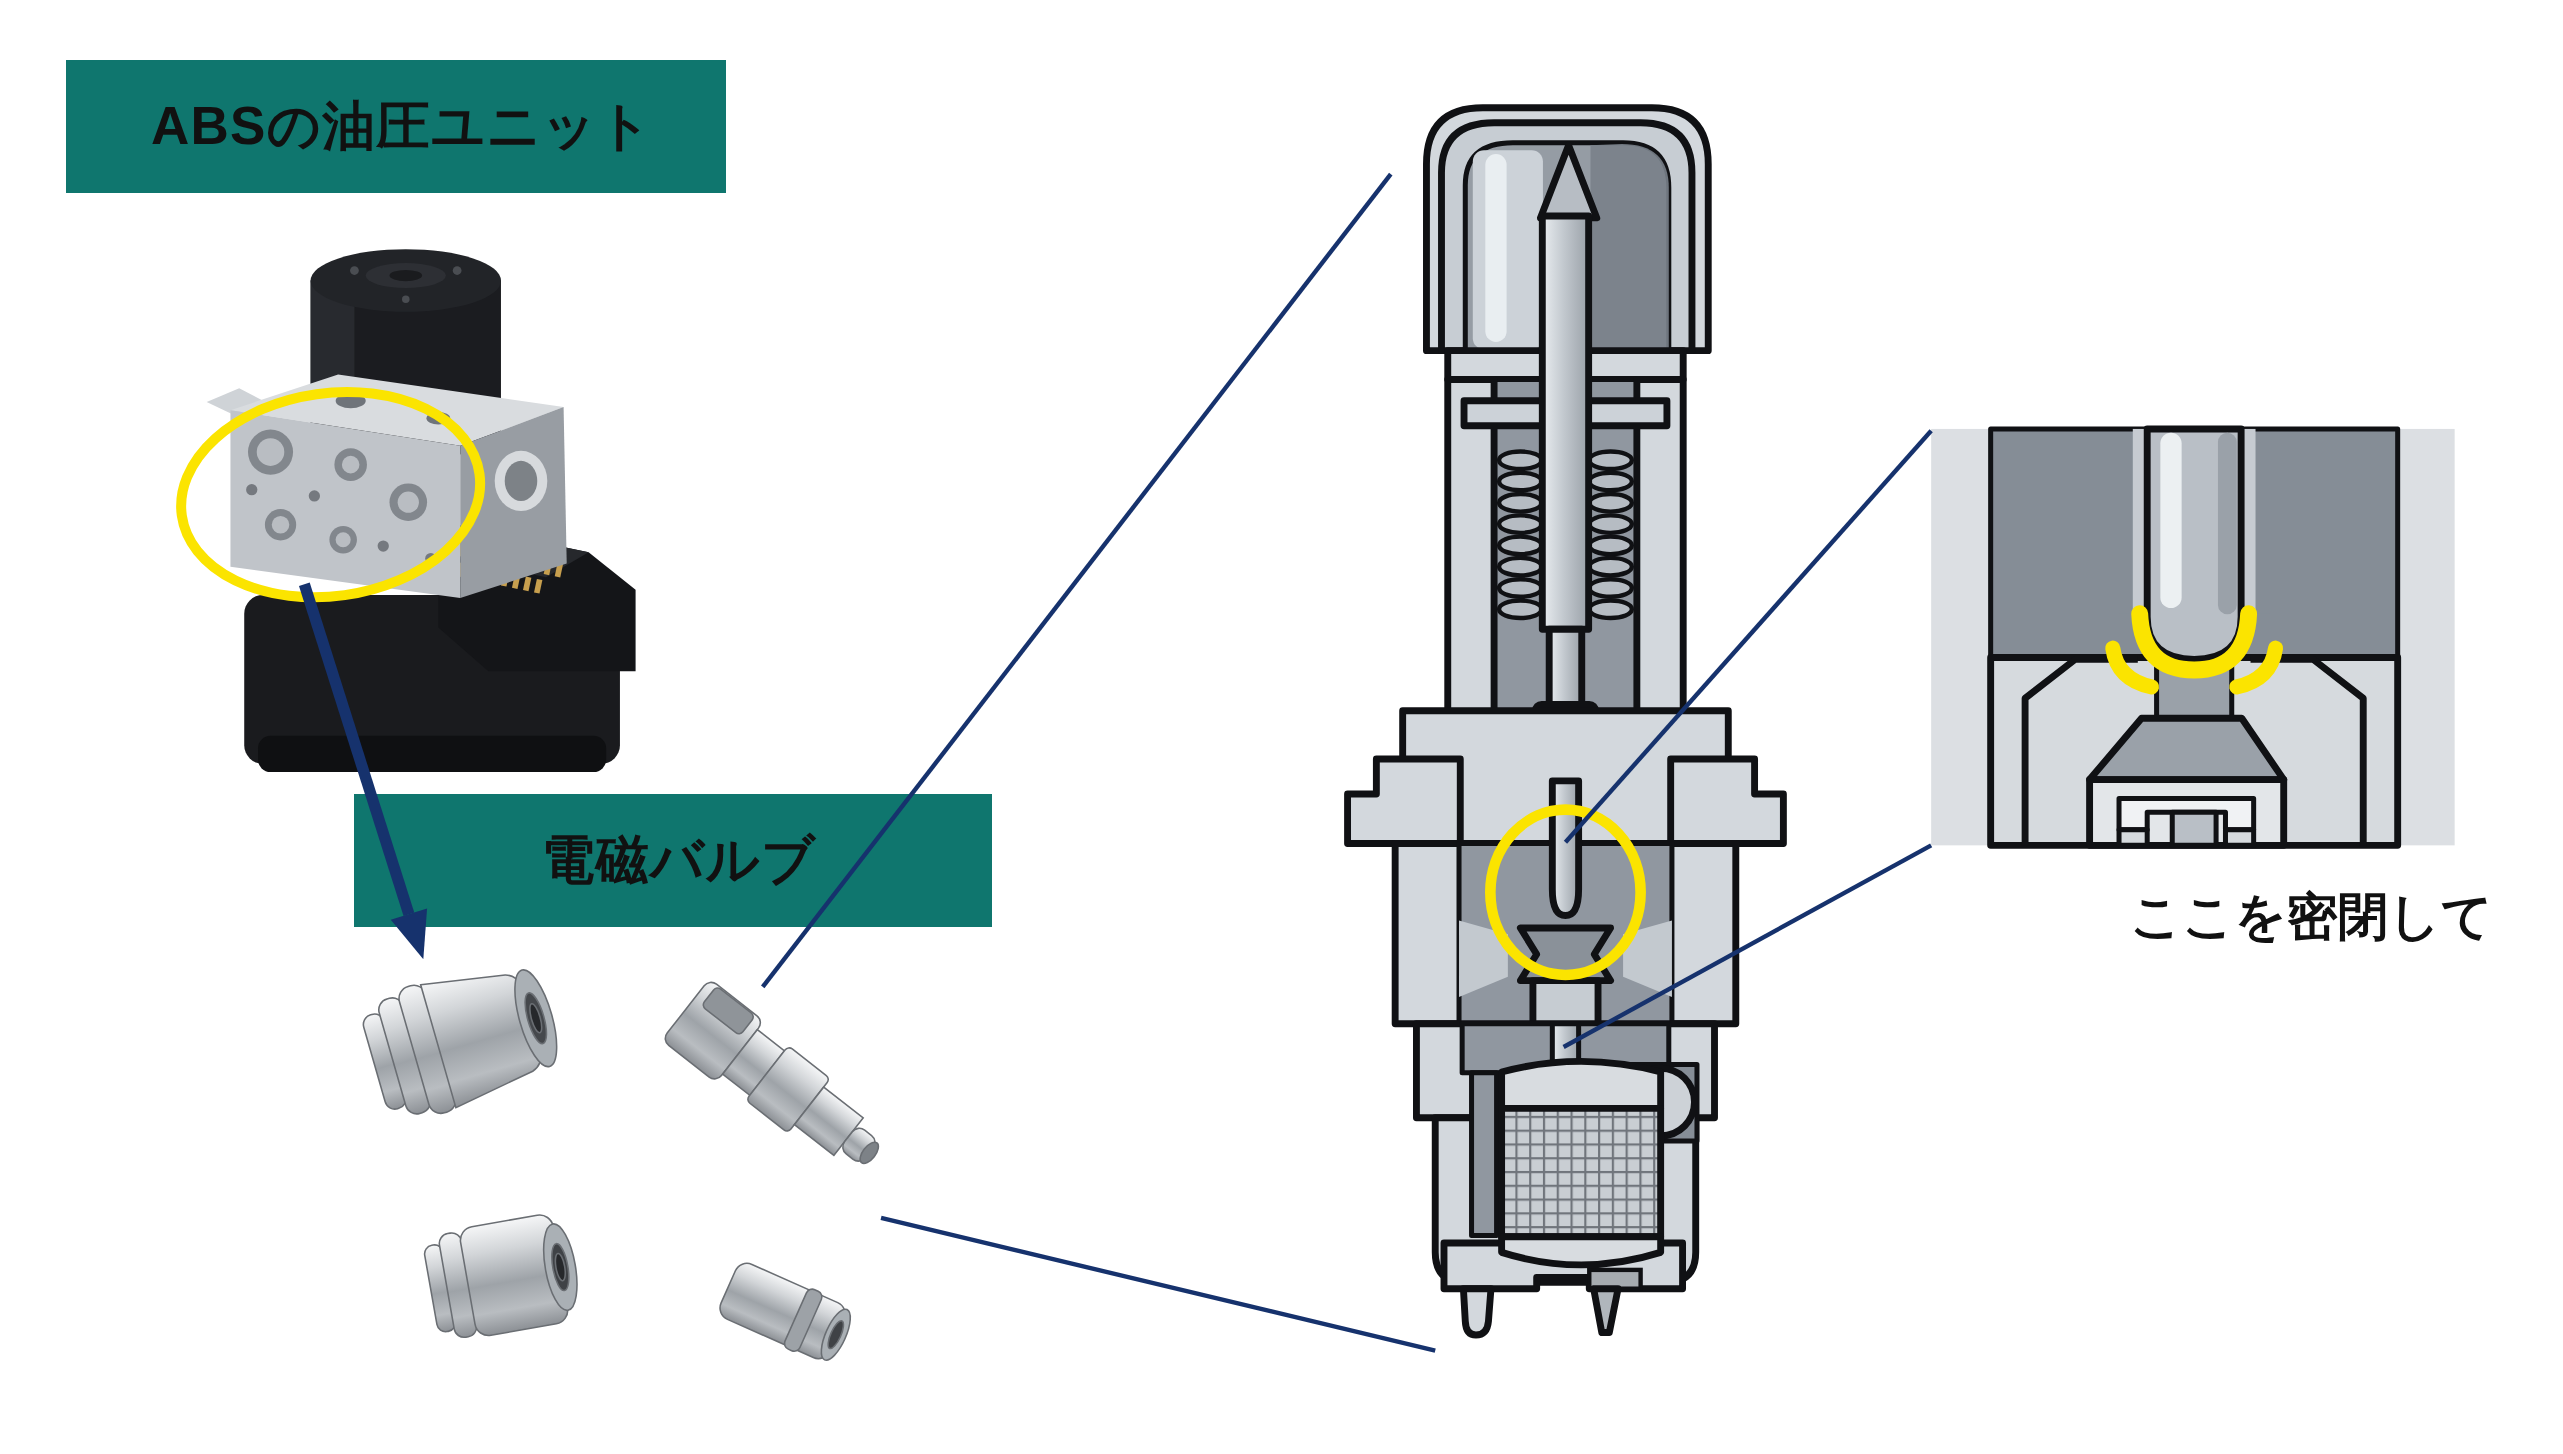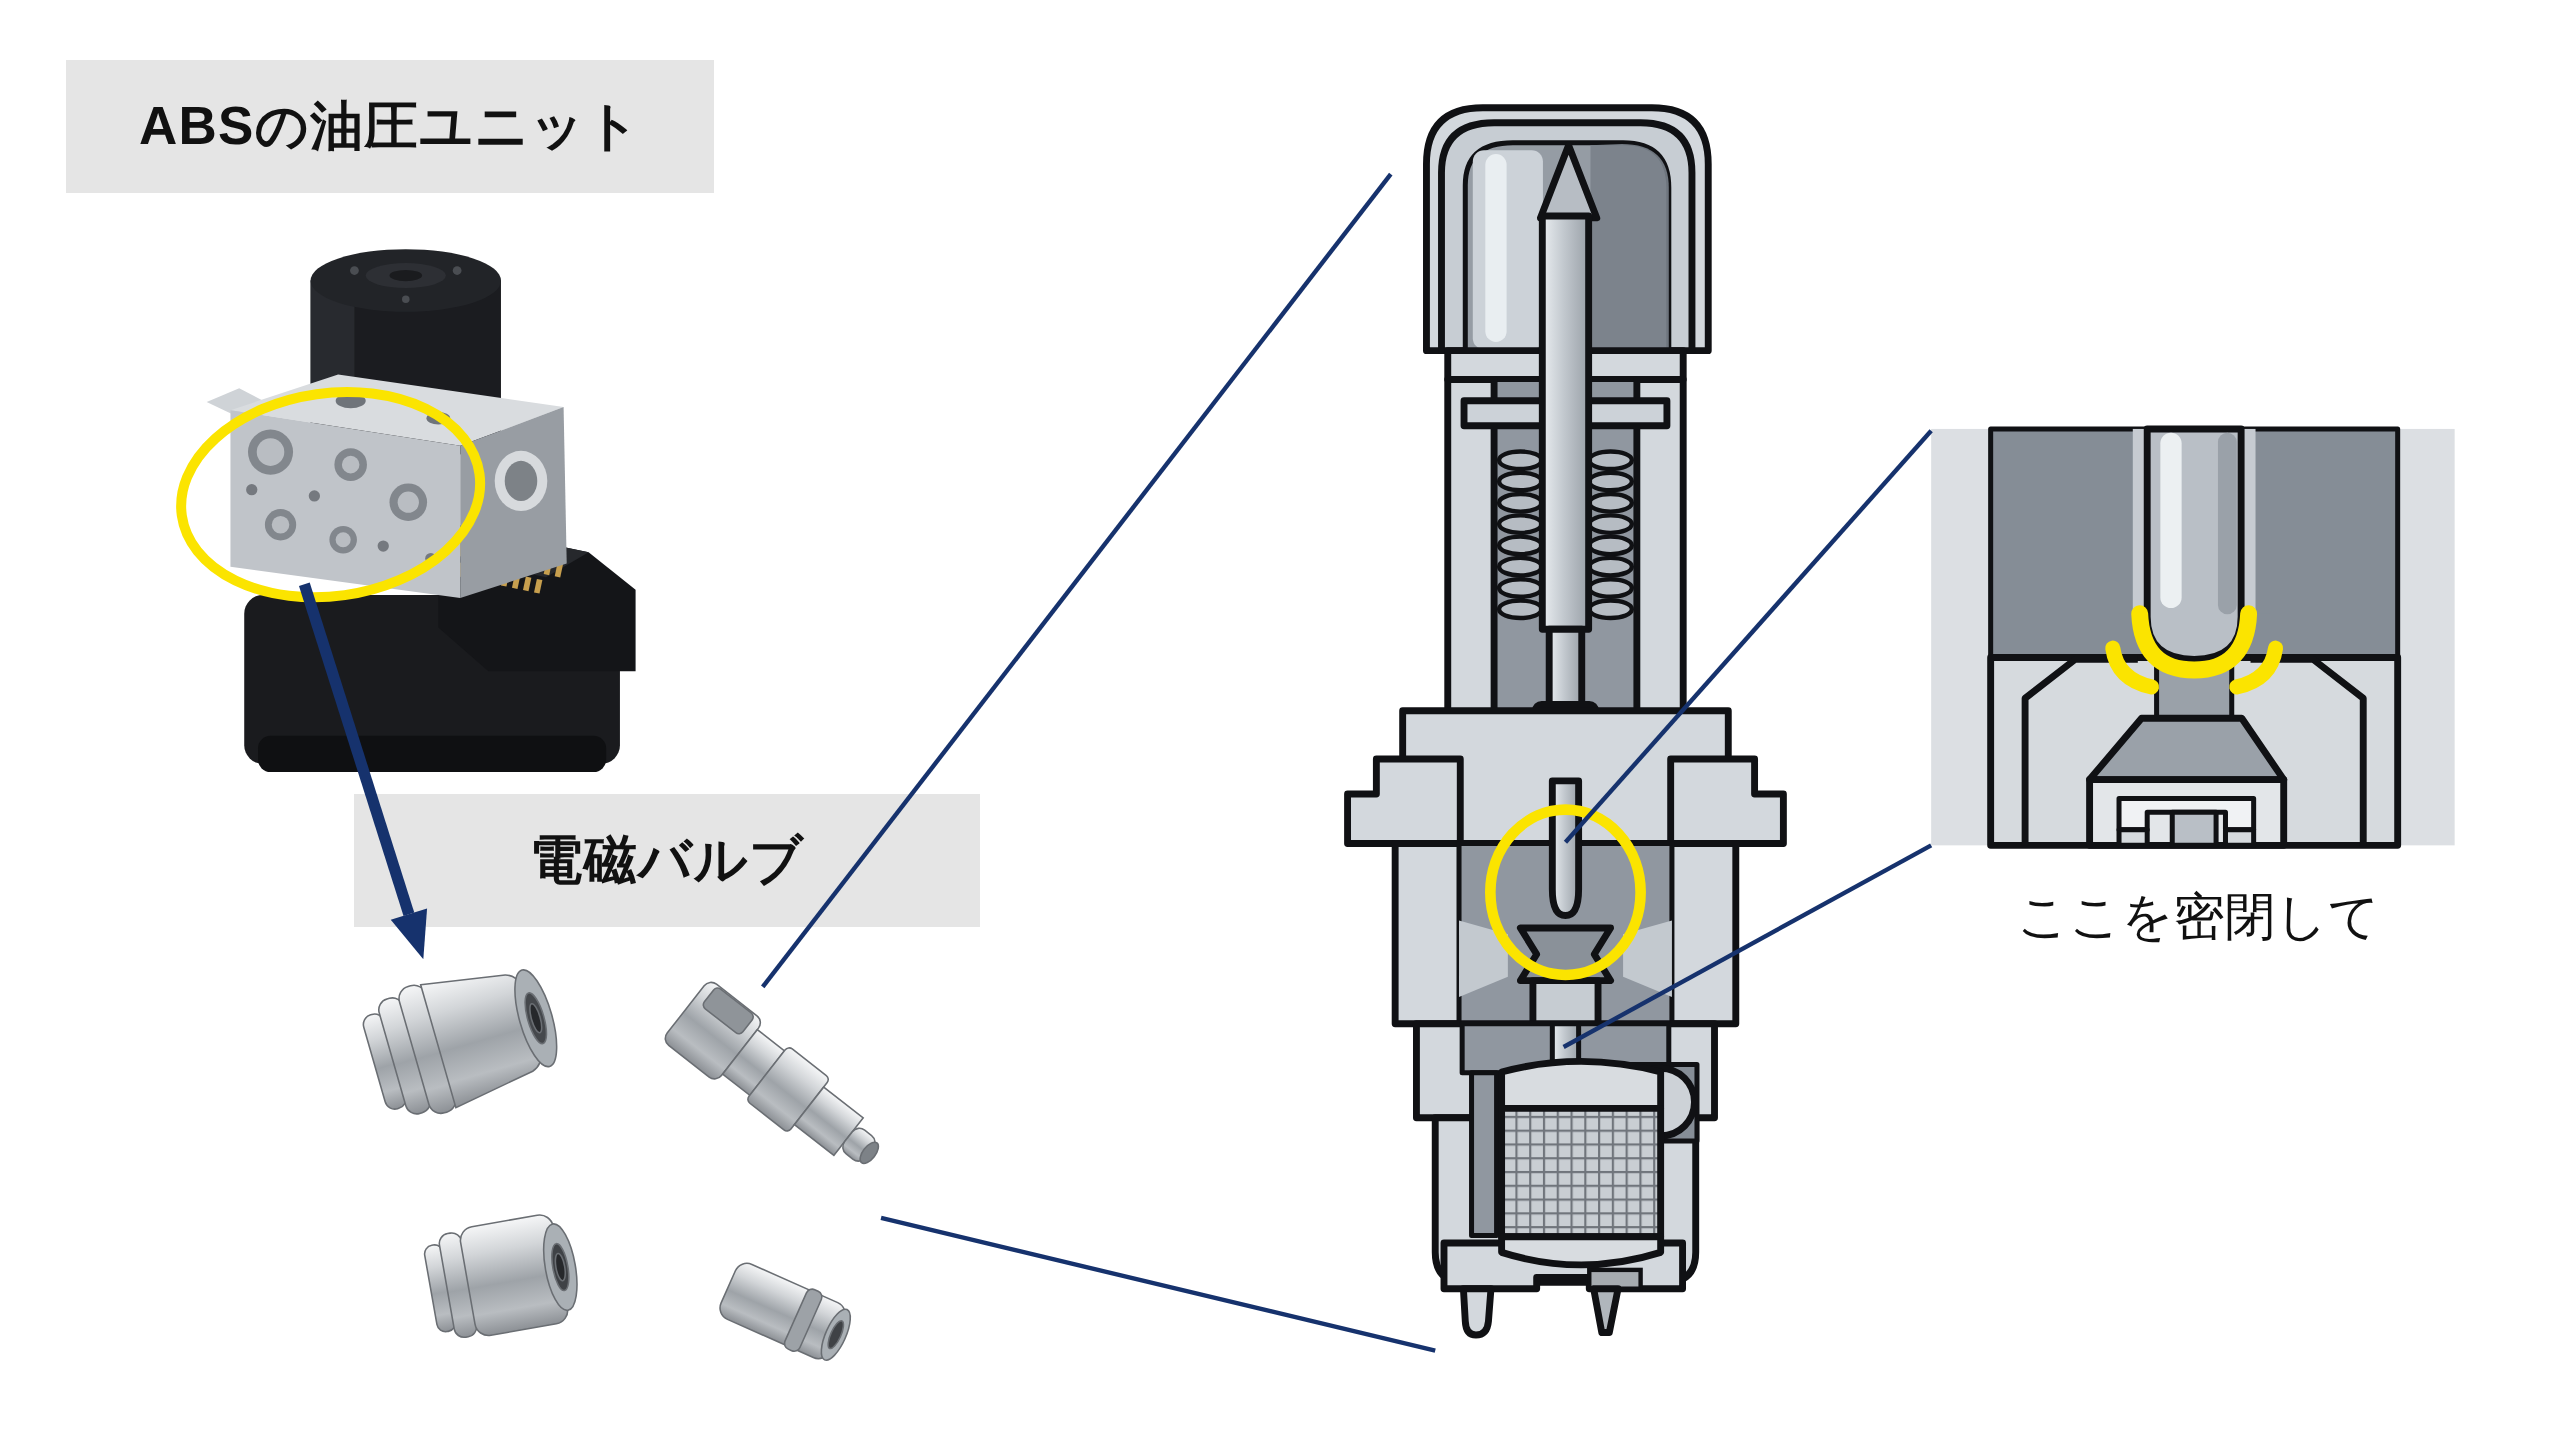--- a/index.html
+++ b/index.html
@@ -5,35 +5,36 @@
   html,body{margin:0;padding:0;background:#ffffff;}
   .stage{
     position:relative;
     width:2563px;height:1454px;
     background:#ffffff;
     font-family:"Liberation Sans","DejaVu Sans",sans-serif;
     overflow:hidden;
   }
   .label-box{
     position:absolute;
-    background:#e5e5e5;
+    background:#0f766e;
     display:flex;align-items:center;justify-content:center;
     z-index:1;
+    padding-left:12px;
   }
   .label-box span{
     font-size:53px;font-weight:bold;color:#111111;
     letter-spacing:1.3px;white-space:nowrap;
   }
   .box-abs{left:66px;top:60px;width:648px;height:133px;}
   .box-valve{left:354px;top:794px;width:626px;height:133px;}
   .art{position:absolute;left:0;top:0;z-index:2;pointer-events:none;}
   .caption{
     position:absolute;left:1904px;top:884px;width:589px;
-    text-align:center;z-index:3;
-    font-size:51px;font-weight:normal;color:#111111;line-height:1.3;
+    text-align:right;z-index:3;
+    font-size:51px;font-weight:bold;color:#111111;line-height:1.3;
     white-space:nowrap;
   }
   .oL{stroke:#101114;stroke-width:11;stroke-linejoin:round;stroke-linecap:round;}
   .oM{stroke:#101114;stroke-width:8;stroke-linejoin:round;}
   .navy{stroke:#16326d;fill:none;}
 </style>
 </head>
 <body>
 
 <div class="stage">

